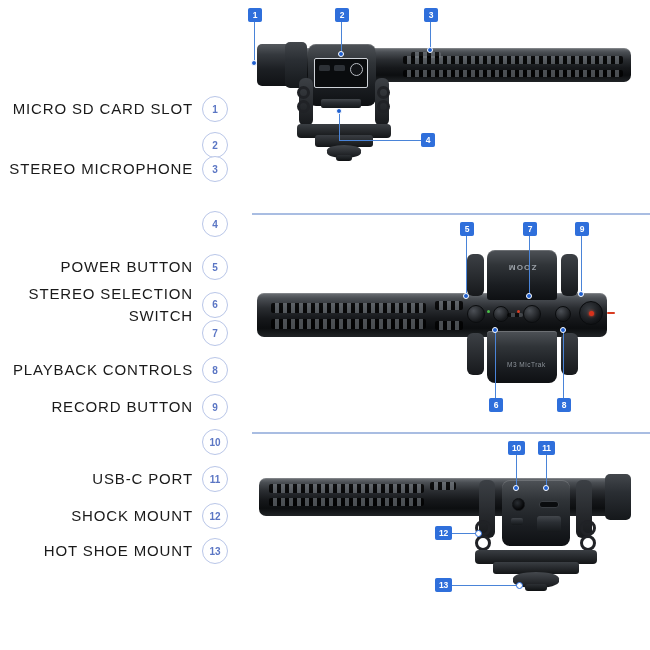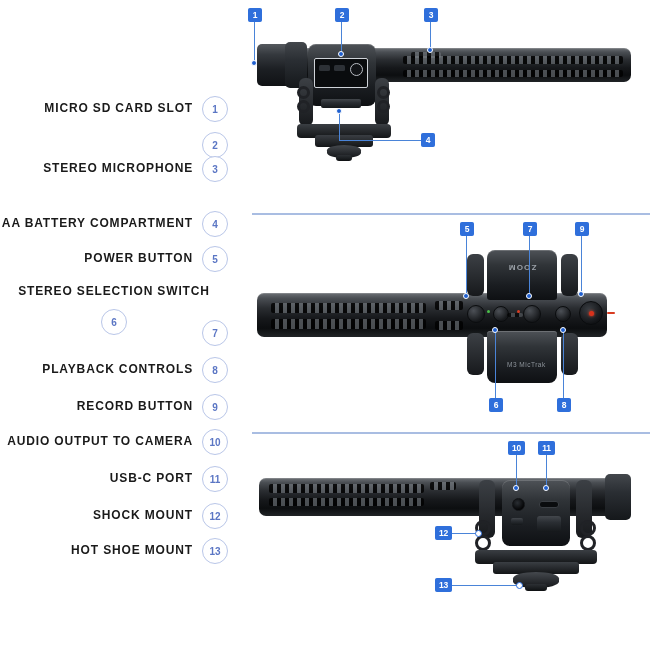--- a/index.html
+++ b/index.html
@@ -33,22 +33,22 @@
     position: absolute;
     left: 0;
     width: 228px;
     display: flex;
     align-items: center;
     justify-content: flex-end;
     gap: 9px;
   }
 
   .legend-label {
-    font-size: 12px;
-    font-weight: bold;
+    font-size: 15px;
+    font-weight: normal;
     letter-spacing: 0.85px;
     color: #1a1a1a;
     text-align: right;
     line-height: 1.45;
     text-transform: uppercase;
     white-space: pre-line;
   }
 
   .legend-circle {
     flex: 0 0 auto;
@@ -301,50 +301,48 @@
     <div class="legend-row" style="top:132px;">
       <div class="legend-circle">2</div>
     </div>
 
     <div class="legend-row" style="top:156px;">
       <div class="legend-label">STEREO MICROPHONE</div>
       <div class="legend-circle">3</div>
     </div>
 
     <div class="legend-row" style="top:211px;">
-      <div class="legend-label">AA BATTERY COMPARTMENT</div>
       <div class="legend-circle">4</div>
     </div>
 
-    <div class="legend-row" style="top:246px;padding-left:12px;">
+    <div class="legend-row" style="top:254px;padding-left:12px;">
       <div class="legend-label">POWER BUTTON</div>
       <div class="legend-circle">5</div>
     </div>
 
-    <div class="legend-row" style="top:283px;flex-direction:column;">
+    <div class="legend-row" style="top:283px;">
       <div class="legend-label">STEREO SELECTION SWITCH</div>
       <div class="legend-circle">6</div>
     </div>
 
     <div class="legend-row" style="top:320px;">
       <div class="legend-circle">7</div>
     </div>
 
     <div class="legend-row" style="top:357px;">
       <div class="legend-label">PLAYBACK CONTROLS</div>
       <div class="legend-circle">8</div>
     </div>
 
     <div class="legend-row" style="top:394px;">
       <div class="legend-label">RECORD BUTTON</div>
       <div class="legend-circle">9</div>
     </div>
 
     <div class="legend-row" style="top:429px;">
-      <div class="legend-label">AUDIO OUTPUT TO CAMERA</div>
       <div class="legend-circle">10</div>
     </div>
 
     <div class="legend-row" style="top:466px;">
       <div class="legend-label">USB-C PORT</div>
       <div class="legend-circle">11</div>
     </div>
 
     <div class="legend-row" style="top:503px;">
       <div class="legend-label">SHOCK MOUNT</div>

